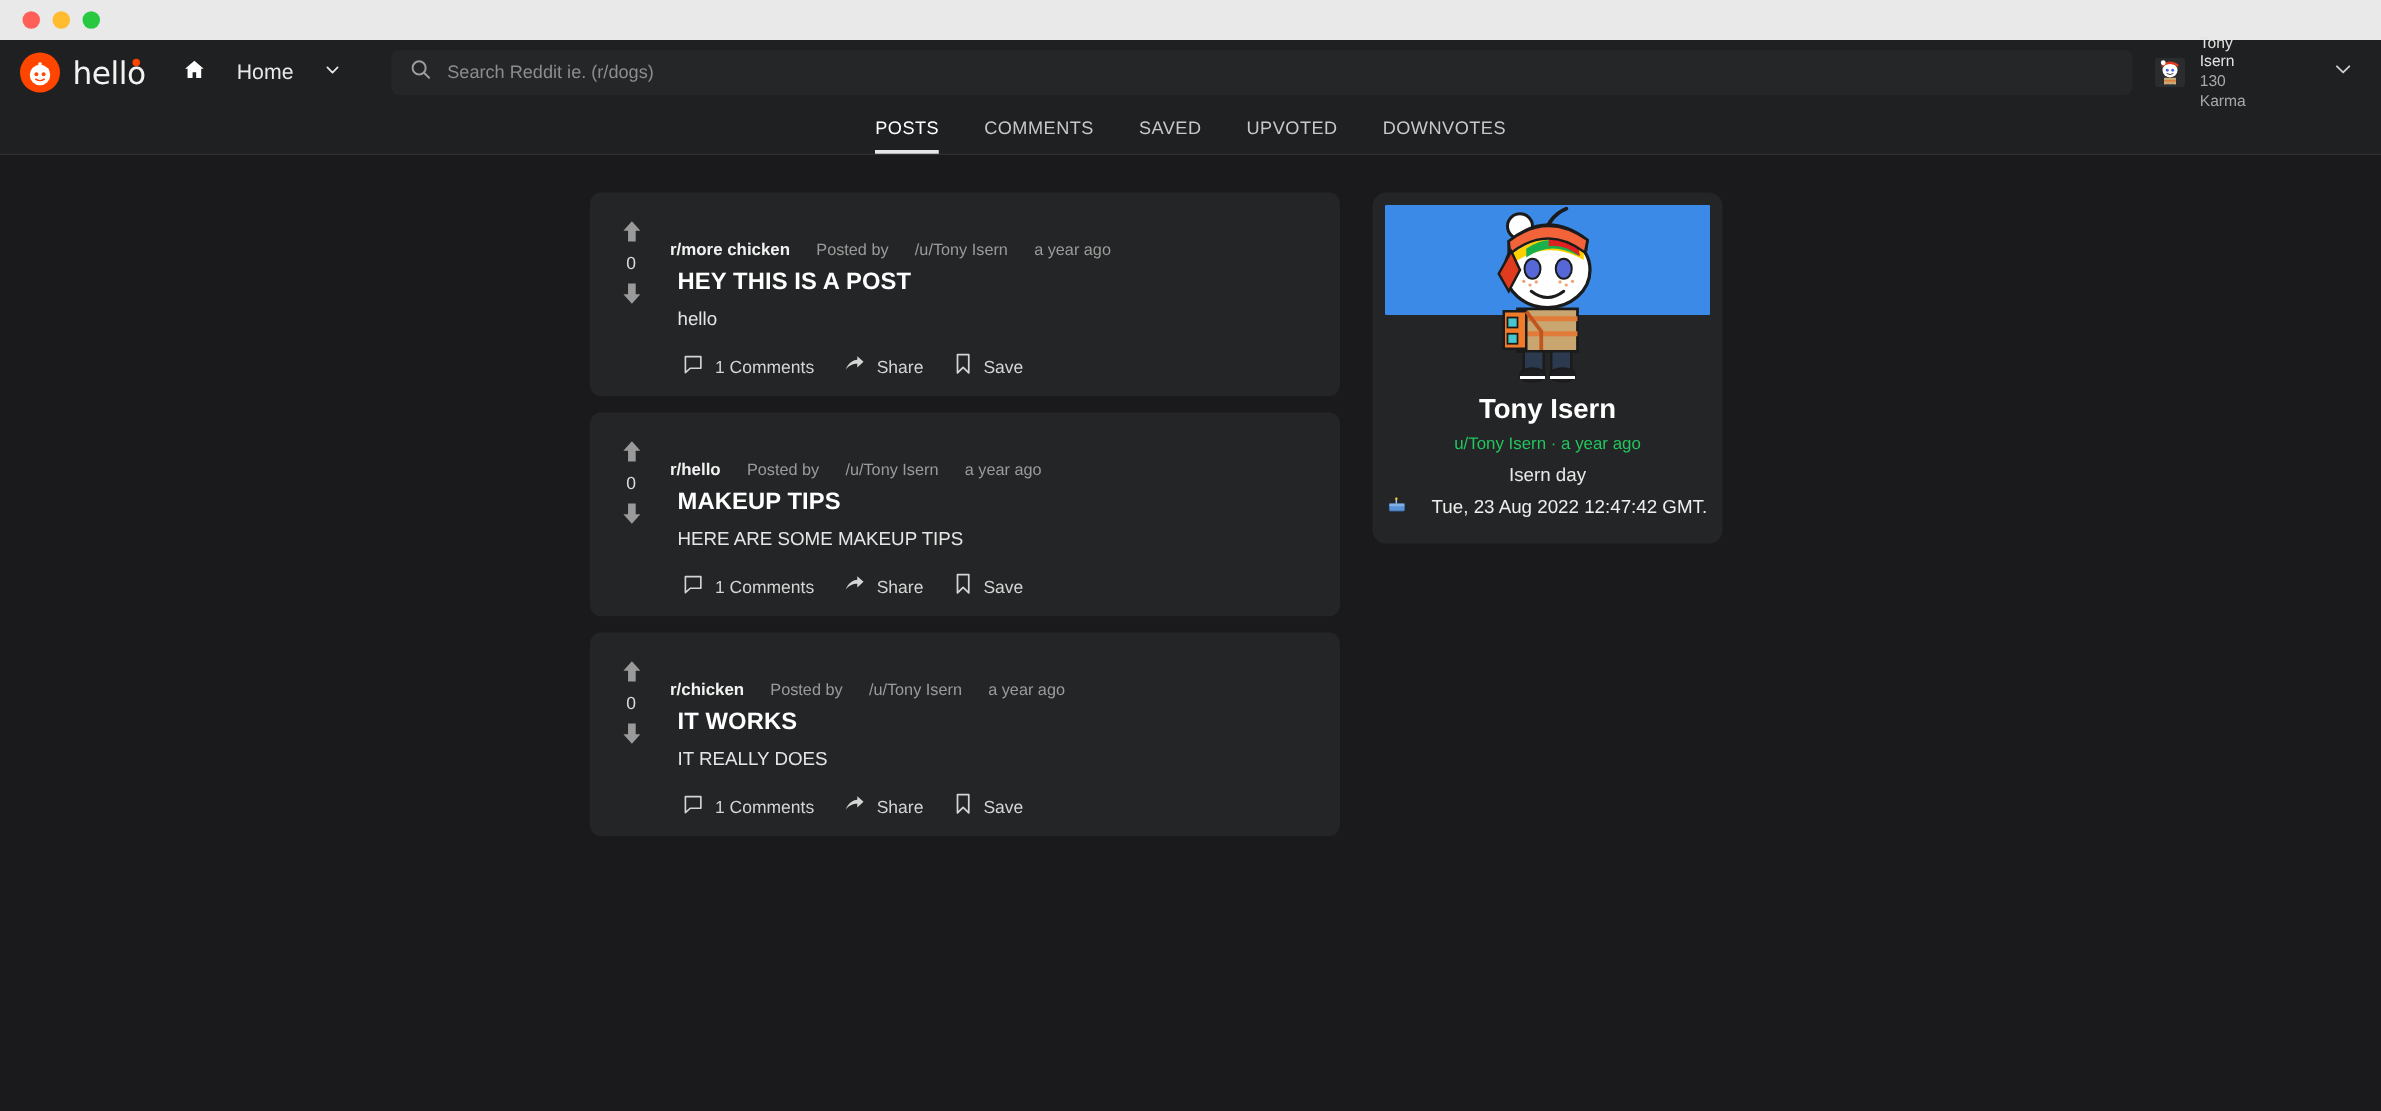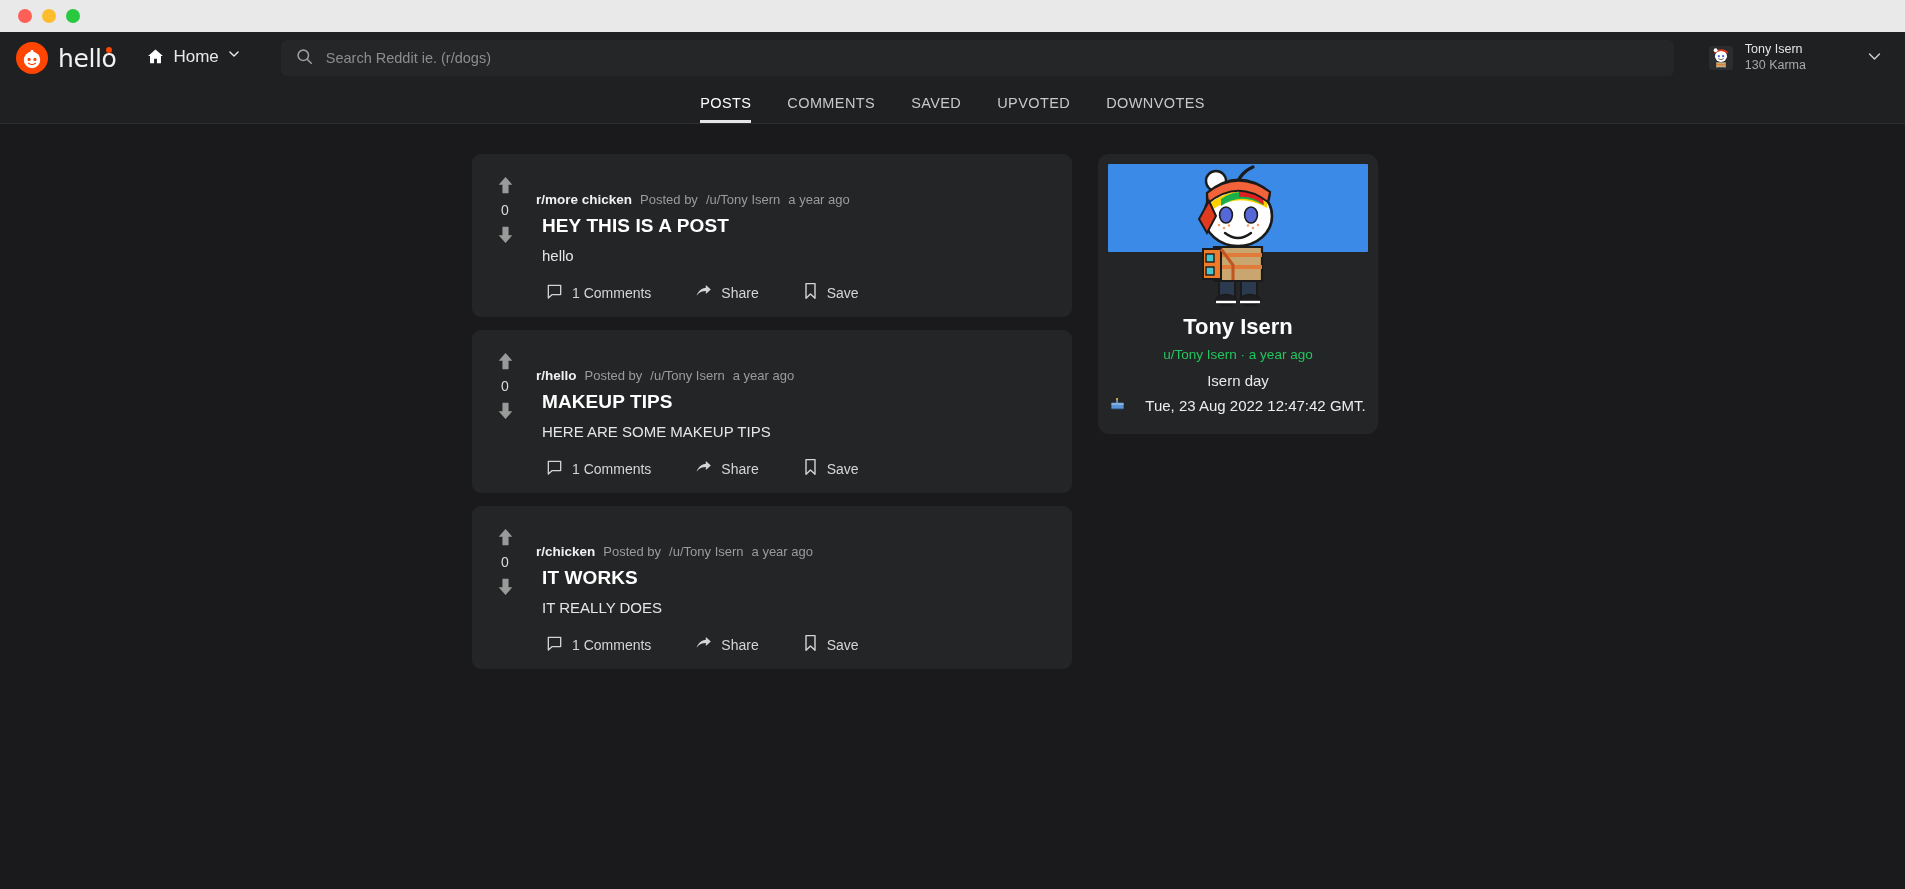--- a/index.html
+++ b/index.html
@@ -66,21 +66,22 @@
     position: absolute;
     width: 6px; height: 6px;
     border-radius: 50%;
     background: #ff4500;
     top: 1px;
     left: 48px;
   }
 
   .home-menu {
     display: flex;
-    gap: 8px;
+    align-items: center;
+    gap: 24px;
     margin-left: 30px;
     cursor: pointer;
     color: #e8e8e8;
   }
   .home-label { font-size: 17px; }
 
   .search-wrap {
     flex: none;
     margin-left: 40px;
     width: 1393px;
@@ -174,21 +175,21 @@
     padding-top: 8px;
   }
   .vote-btn { cursor: pointer; line-height: 0; }
   .vote-score { font-size: 14px; color: #dcdcdc; }
 
   .post-body { flex: 1; padding-left: 10px; display: flex; flex-direction: column; }
 
   .post-meta {
     display: flex;
     align-items: baseline;
-    gap: 8px;
+    gap: 21px;
     margin-bottom: 8px;
     white-space: nowrap;
   }
   .sub-name {
     font-size: 13.5px;
     font-weight: bold;
     color: #f1f1f1;
     cursor: pointer;
   }
   .meta-dim { font-size: 13px; color: #9b9b9b; margin-top: 24px; }
@@ -204,21 +205,21 @@
   }
   .post-text {
     font-size: 15px;
     color: #e6e6e6;
     margin-left: 6px;
   }
 
   .post-actions {
     display: flex;
     align-items: center;
-    gap: 44px;
+    gap: 24px;
     margin-top: auto;
     padding-top: 18px;
     margin-left: 10px;
   }
   .action {
     display: flex;
     align-items: center;
     gap: 9px;
     font-size: 14px;
     color: #d5d5d5;

